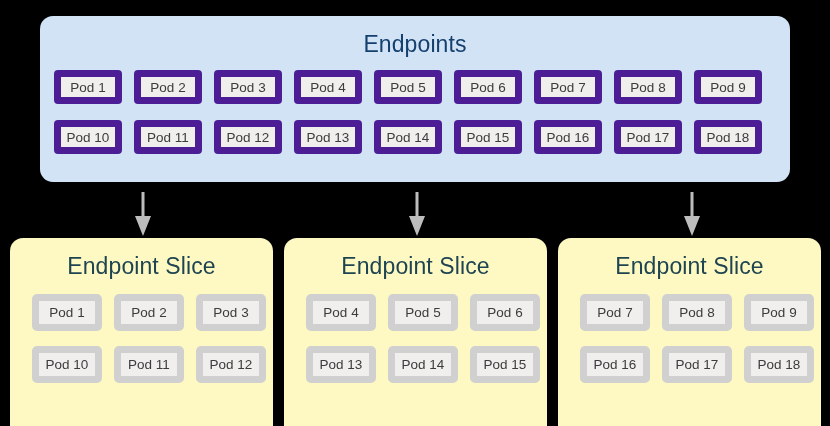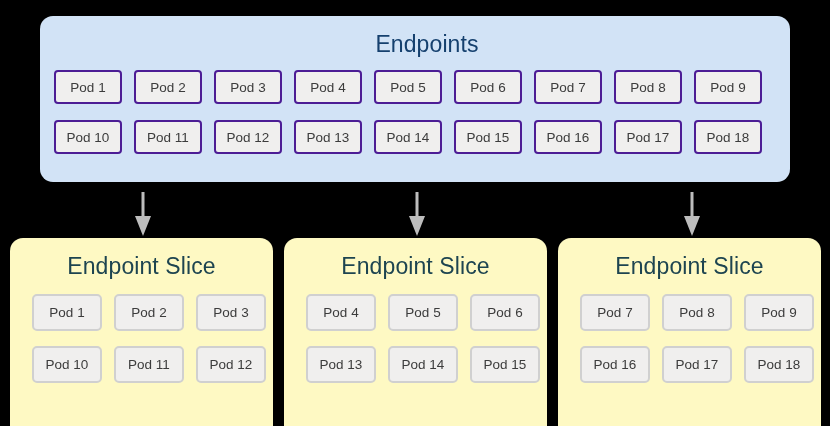--- a/index.html
+++ b/index.html
@@ -36,21 +36,20 @@
   .endpoints-title {
     position: absolute;
     left: 0;
     top: 14px;
     width: 100%;
     text-align: center;
     font-size: 23px;
     color: #15406e;
     letter-spacing: 0.1px;
     line-height: 28px;
-    padding-left: 12px;
   }
   .endpoints-rows {
     position: absolute;
     left: 14px;
     right: 14px;
     top: 54px;
   }
   .pod-row {
     display: flex;
     flex-direction: row;
@@ -58,21 +57,21 @@
     gap: 12px;
   }
   .pod-row + .pod-row {
     margin-top: 16px;
     text-align: right;
   }
   .pod-chip {
     width: 68px;
     height: 34px;
     background: #f0efee;
-    border: 2px solid #4c1d95;
+    border: 7px solid #4c1d95;
     border-radius: 4px;
     box-sizing: border-box;
     display: flex;
     align-items: center;
     justify-content: center;
     font-size: 13.5px;
     color: #3c3c3c;
     flex: none;
   }
 

